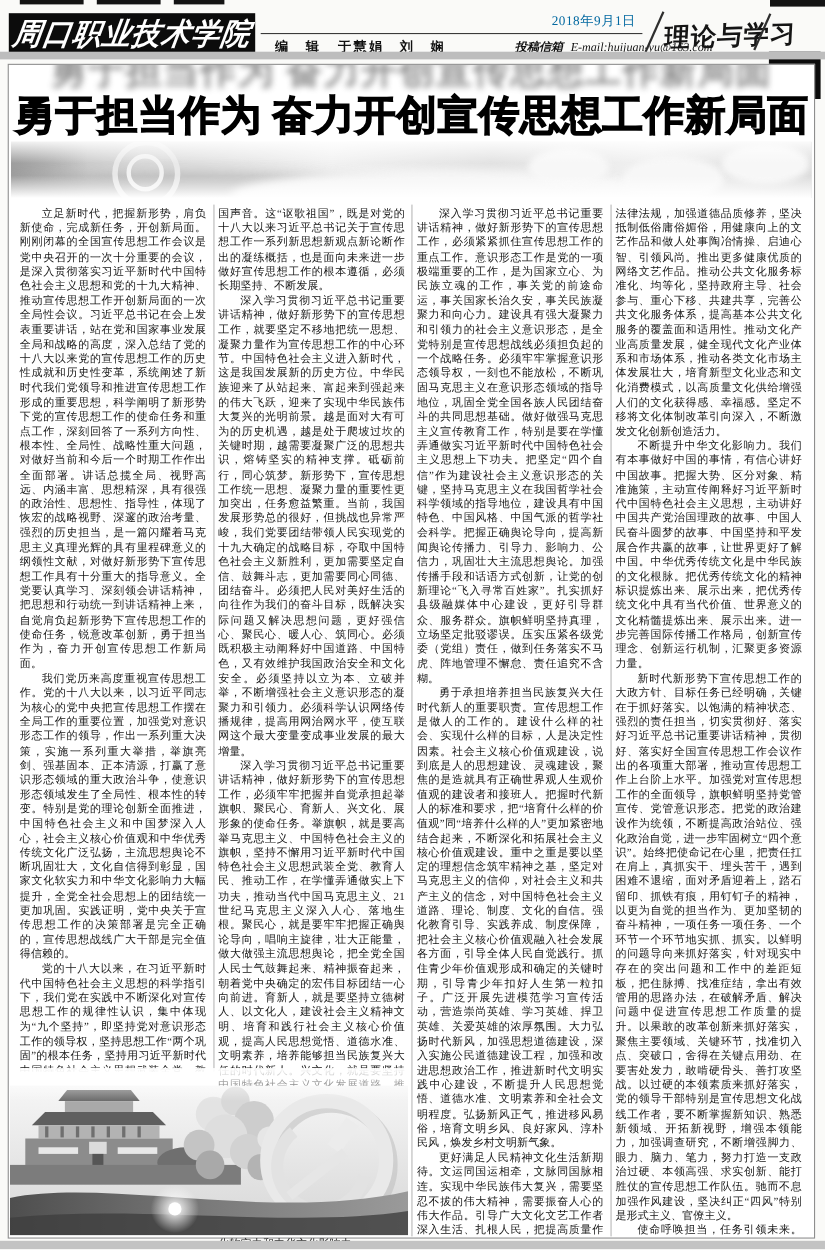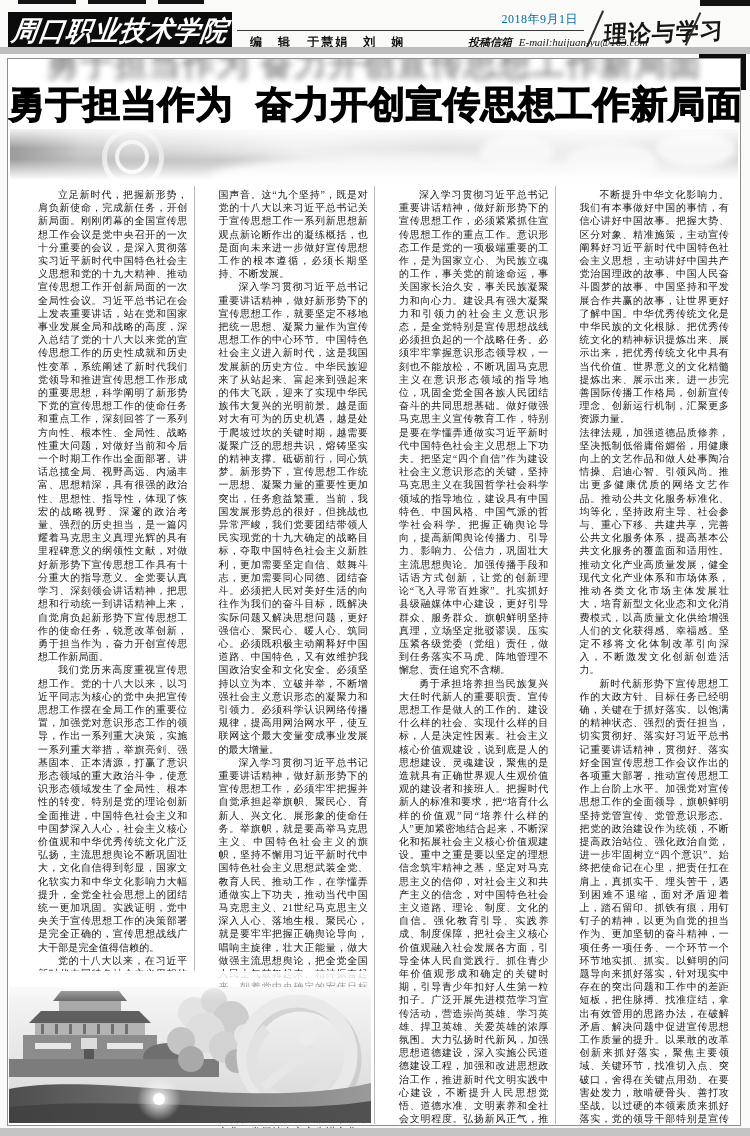--- a/index.html
+++ b/index.html
@@ -33,21 +33,21 @@
   .gray-band.bottom{top:auto;bottom:0;height:8px;background:#c3c3c3;}
   
   .frame{position:absolute;left:7px;top:58px;width:734px;height:1068px;border:1px solid #8e8e8e;
          background:#fff;box-sizing:border-box;}
   
   .banner{position:relative;height:124px;overflow:hidden;}
   .ghost-headline{position:absolute;top:-17px;left:0;width:100%;text-align:center;
                   font-family:"Liberation Sans",sans-serif;font-weight:900;font-size:33px;
                   color:#3f3f3f;filter:blur(3px);opacity:.6;letter-spacing:1px;white-space:nowrap;}
   .headline{position:absolute;top:21px;left:0;width:100%;text-align:center;
-            font-family:Liberation Mono, monospace;font-weight:900;font-size:37px;color:#000;
+            font-family:Liberation Serif, serif;font-weight:900;font-size:37px;color:#000;
             letter-spacing:.5px;-webkit-text-stroke:1.2px #000;white-space:nowrap;}
   .banner-photo{position:absolute;left:2px;right:2px;bottom:3px;height:51px;overflow:hidden;
     background:linear-gradient(93deg,#b9b9b9 0%,#d9d9d9 16%,#f2f2f2 40%,#e2e2e2 60%,#f1f1f1 80%,#dcdcdc 100%);}
   .bp-ring{position:absolute;border-radius:50%;}
   .bp-ring.r1{left:92px;top:-2px;width:52px;height:52px;border:5px solid #eaeaea;opacity:.95;}
   .bp-ring.r2{left:105px;top:11px;width:26px;height:26px;border:4px solid #f2f2f2;}
   .bp-dark{position:absolute;left:-45px;bottom:-32px;width:430px;height:56px;background:#a6a6a6;
            border-radius:50%;filter:blur(6px);opacity:.6;}
   .bp-light{position:absolute;left:200px;bottom:-22px;width:400px;height:48px;background:#f6f6f6;
             border-radius:50%;filter:blur(4px);}
@@ -55,21 +55,21 @@
   .bp-cloud.c1{left:470px;top:6px;width:74px;height:34px;}
   .bp-cloud.c2{left:556px;top:14px;width:92px;height:40px;}
   .bp-cloud.c3{left:646px;top:2px;width:80px;height:36px;}
   .bp-edge{position:absolute;left:0;top:0;bottom:0;width:70px;
            background:linear-gradient(90deg,#9d9d9d,rgba(157,157,157,0));}
   .banner-photo::after{content:"";position:absolute;inset:0;
     background:linear-gradient(180deg,rgba(255,255,255,.85),rgba(255,255,255,0) 38%,
                rgba(255,255,255,0) 60%,#fff 100%);}
   
   .cols{position:relative;display:flex;padding:3px 5px 0 6px;}
-  .col{box-sizing:border-box;width:181px;padding:2px 6px 0 4px;margin-left:20px;}
+  .col{box-sizing:border-box;width:181px;padding:2px 6px 0 4px;}
   .col.rule{border-right:1px solid #b8b8b8;}
   #col1{height:788px;overflow:hidden;}
   #col2{height:938px;}
   #col3{height:938px;overflow:hidden;}
   #col4{height:938px;overflow:hidden;width:180px;}
   p.para{margin:0;text-indent:2em;text-align:justify;font-size:10px;line-height:13.2px;
          letter-spacing:.12px;color:#161616;}
   p.cont{text-indent:0;}
   .tail{text-align:justify;font-size:10px;line-height:13.2px;letter-spacing:.12px;color:#161616;
         overflow:hidden;}
@@ -127,39 +127,39 @@
       </div>
     </div>
 
     <div class="cols">
       <div class="col rule" id="col1">
         <p class="para">立足新时代，把握新形势，肩负新使命，完成新任务，开创新局面。刚刚闭幕的全国宣传思想工作会议是党中央召开的一次十分重要的会议，是深入贯彻落实习近平新时代中国特色社会主义思想和党的十九大精神、推动宣传思想工作开创新局面的一次全局性会议。习近平总书记在会上发表重要讲话，站在党和国家事业发展全局和战略的高度，深入总结了党的十八大以来党的宣传思想工作的历史性成就和历史性变革，系统阐述了新时代我们党领导和推进宣传思想工作形成的重要思想，科学阐明了新形势下党的宣传思想工作的使命任务和重点工作，深刻回答了一系列方向性、根本性、全局性、战略性重大问题，对做好当前和今后一个时期工作作出全面部署。讲话总揽全局、视野高远、内涵丰富、思想精深，具有很强的政治性、思想性、指导性，体现了恢宏的战略视野、深邃的政治考量、强烈的历史担当，是一篇闪耀着马克思主义真理光辉的具有里程碑意义的纲领性文献，对做好新形势下宣传思想工作具有十分重大的指导意义。全党要认真学习、深刻领会讲话精神，把思想和行动统一到讲话精神上来，自觉肩负起新形势下宣传思想工作的使命任务，锐意改革创新，勇于担当作为，奋力开创宣传思想工作新局面。</p>
         <p class="para">我们党历来高度重视宣传思想工作。党的十八大以来，以习近平同志为核心的党中央把宣传思想工作摆在全局工作的重要位置，加强党对意识形态工作的领导，作出一系列重大决策，实施一系列重大举措，举旗亮剑、强基固本、正本清源，打赢了意识形态领域的重大政治斗争，使意识形态领域发生了全局性、根本性的转变。特别是党的理论创新全面推进，中国特色社会主义和中国梦深入人心，社会主义核心价值观和中华优秀传统文化广泛弘扬，主流思想舆论不断巩固壮大，文化自信得到彰显，国家文化软实力和中华文化影响力大幅提升，全党全社会思想上的团结统一更加巩固。实践证明，党中央关于宣传思想工作的决策部署是完全正确的，宣传思想战线广大干部是完全值得信赖的。</p>
         <p class="para">党的十八大以来，在习近平新时代中国特色社会主义思想的科学指引下，我们党在实践中不断深化对宣传思想工作的规律性认识，集中体现为“九个坚持”，即坚持党对意识形态工作的领导权，坚持思想工作“两个巩固”的根本任务，坚持用习近平新时代中国特色社会主义思想武装全党、教育人民，坚持培育和践行社会主义核心价值观，坚持文化自信是更基础、更广泛、更深厚的自信，是更基本、更深沉、更持久的力量，坚持提高新闻舆论传播力、引导力、影响力、公信力，坚持以人民为中心的创作导向，坚持营造风清气正的网络空间，坚持讲好中国故事、传播好中</p>
       </div>
       <div class="col rule" id="col2">
-        <p class="para cont">国声音。这“九个坚持”，既是对党的十八大以来习近平总书记关于宣传思想工作一系列新思想新观点新论断作出的凝练概括，也是面向未来进一步做好宣传思想工作的根本遵循，必须长期坚持、不断发展。</p>
+        <p class="para cont">国声音。这“讴歌祖国”，既是对党的十八大以来习近平总书记关于宣传思想工作一系列新思想新观点新论断作出的凝练概括，也是面向未来进一步做好宣传思想工作的根本遵循，必须长期坚持、不断发展。</p>
         <p class="para">深入学习贯彻习近平总书记重要讲话精神，做好新形势下的宣传思想工作，就要坚定不移地把统一思想、凝聚力量作为宣传思想工作的中心环节。中国特色社会主义进入新时代，这是我国发展新的历史方位。中华民族迎来了从站起来、富起来到强起来的伟大飞跃，迎来了实现中华民族伟大复兴的光明前景。越是面对大有可为的历史机遇，越是处于爬坡过坎的关键时期，越需要凝聚广泛的思想共识，熔铸坚实的精神支撑。砥砺前行，同心筑梦。新形势下，宣传思想工作统一思想、凝聚力量的重要性更加突出，任务愈益繁重。当前，我国发展形势总的很好，但挑战也异常严峻，我们党要团结带领人民实现党的十九大确定的战略目标，夺取中国特色社会主义新胜利，更加需要坚定自信、鼓舞斗志，更加需要同心同德、团结奋斗。必须把人民对美好生活的向往作为我们的奋斗目标，既解决实际问题又解决思想问题，更好强信心、聚民心、暖人心、筑同心。必须既积极主动阐释好中国道路、中国特色，又有效维护我国政治安全和文化安全。必须坚持以立为本、立破并举，不断增强社会主义意识形态的凝聚力和引领力。必须科学认识网络传播规律，提高用网治网水平，使互联网这个最大变量变成事业发展的最大增量。</p>
         <p class="para">深入学习贯彻习近平总书记重要讲话精神，做好新形势下的宣传思想工作，必须牢牢把握并自觉承担起举旗帜、聚民心、育新人、兴文化、展形象的使命任务。举旗帜，就是要高举马克思主义、中国特色社会主义的旗帜，坚持不懈用习近平新时代中国特色社会主义思想武装全党、教育人民、推动工作，在学懂弄通做实上下功夫，推动当代中国马克思主义、21世纪马克思主义深入人心、落地生根。聚民心，就是要牢牢把握正确舆论导向，唱响主旋律，壮大正能量，做大做强主流思想舆论，把全党全国人民士气鼓舞起来、精神振奋起来，朝着党中央确定的宏伟目标团结一心向前进。育新人，就是要坚持立德树人、以文化人，建设社会主义精神文明、培育和践行社会主义核心价值观，提高人民思想觉悟、道德水准、文明素养，培养能够担当民族复兴大任的时代新人。兴文化，就是要坚持中国特色社会主义文化发展道路，推动中华优秀传统文化创造性转化、创新性发展，继承革命文化，发展社会主义先进文化，激发全民族文化创新创造活力，建设社会主义文化强国。展形象，就是要</p>
         <div class="tail">
           <span class="stair s1"></span>
           <span class="stair s2"></span>
           <span class="stair s3"></span>
           <span class="stair s4"></span>
           <span>推进国际传播能力建设，讲好中国故事、传播好中国声音，向世界展现真实、立体、全面的中国，提高国家文化软实力和中华文化影响力。</span>
         </div>
       </div>
       <div class="col rule" id="col3">
         <p class="para">深入学习贯彻习近平总书记重要讲话精神，做好新形势下的宣传思想工作，必须紧紧抓住宣传思想工作的重点工作。意识形态工作是党的一项极端重要的工作，是为国家立心、为民族立魂的工作，事关党的前途命运，事关国家长治久安，事关民族凝聚力和向心力。建设具有强大凝聚力和引领力的社会主义意识形态，是全党特别是宣传思想战线必须担负起的一个战略任务。必须牢牢掌握意识形态领导权，一刻也不能放松，不断巩固马克思主义在意识形态领域的指导地位，巩固全党全国各族人民团结奋斗的共同思想基础。做好做强马克思主义宣传教育工作，特别是要在学懂弄通做实习近平新时代中国特色社会主义思想上下功夫。把坚定“四个自信”作为建设社会主义意识形态的关键，坚持马克思主义在我国哲学社会科学领域的指导地位，建设具有中国特色、中国风格、中国气派的哲学社会科学。把握正确舆论导向，提高新闻舆论传播力、引导力、影响力、公信力，巩固壮大主流思想舆论。加强传播手段和话语方式创新，让党的创新理论“飞入寻常百姓家”。扎实抓好县级融媒体中心建设，更好引导群众、服务群众。旗帜鲜明坚持真理，立场坚定批驳谬误。压实压紧各级党委（党组）责任，做到任务落实不马虎、阵地管理不懈怠、责任追究不含糊。</p>
         <p class="para">勇于承担培养担当民族复兴大任时代新人的重要职责。宣传思想工作是做人的工作的。建设什么样的社会、实现什么样的目标，人是决定性因素。社会主义核心价值观建设，说到底是人的思想建设、灵魂建设，聚焦的是造就具有正确世界观人生观价值观的建设者和接班人。把握时代新人的标准和要求，把“培育什么样的价值观”同“培养什么样的人”更加紧密地结合起来，不断深化和拓展社会主义核心价值观建设。重中之重是要以坚定的理想信念筑牢精神之基，坚定对马克思主义的信仰，对社会主义和共产主义的信念，对中国特色社会主义道路、理论、制度、文化的自信。强化教育引导、实践养成、制度保障，把社会主义核心价值观融入社会发展各方面，引导全体人民自觉践行。抓住青少年价值观形成和确定的关键时期，引导青少年扣好人生第一粒扣子。广泛开展先进模范学习宣传活动，营造崇尚英雄、学习英雄、捍卫英雄、关爱英雄的浓厚氛围。大力弘扬时代新风，加强思想道德建设，深入实施公民道德建设工程，加强和改进思想政治工作，推进新时代文明实践中心建设，不断提升人民思想觉悟、道德水准、文明素养和全社会文明程度。弘扬新风正气，推进移风易俗，培育文明乡风、良好家风、淳朴民风，焕发乡村文明新气象。</p>
         <p class="para">更好满足人民精神文化生活新期待。文运同国运相牵，文脉同国脉相连。实现中华民族伟大复兴，需要坚忍不拔的伟大精神，需要振奋人心的伟大作品。引导广大文化文艺工作者深入生活、扎根人民，把提高质量作为文艺作品的生命线，用心用情用功抒写伟大时代，不断推出讴歌党、讴歌祖国、讴歌人民、讴歌英雄的精品力作，书写中华民族新史诗。坚持把社会效益放在首位，引导文艺工作者树立正确的历史观、民族观、国家观、文化观，自觉讲品位、讲格调、讲责任，自觉遵守国家</p>
       </div>
       <div class="col" id="col4">
+        <p class="para cont">法律法规，加强道德品质修养，坚决抵制低俗庸俗媚俗，用健康向上的文艺作品和做人处事陶冶情操、启迪心智、引领风尚。推出更多健康优质的网络文艺作品。推动公共文化服务标准化、均等化，坚持政府主导、社会参与、重心下移、共建共享，完善公共文化服务体系，提高基本公共文化服务的覆盖面和适用性。推动文化产业高质量发展，健全现代文化产业体系和市场体系，推动各类文化市场主体发展壮大，培育新型文化业态和文化消费模式，以高质量文化供给增强人们的文化获得感、幸福感。坚定不移将文化体制改革引向深入，不断激发文化创新创造活力。</p>
         <p class="para">不断提升中华文化影响力。我们有本事做好中国的事情，有信心讲好中国故事。把握大势、区分对象、精准施策，主动宣传阐释好习近平新时代中国特色社会主义思想，主动讲好中国共产党治国理政的故事、中国人民奋斗圆梦的故事、中国坚持和平发展合作共赢的故事，让世界更好了解中国。中华优秀传统文化是中华民族的文化根脉。把优秀传统文化的精神标识提炼出来、展示出来，把优秀传统文化中具有当代价值、世界意义的文化精髓提炼出来、展示出来。进一步完善国际传播工作格局，创新宣传理念、创新运行机制，汇聚更多资源力量。</p>
-        <p class="para cont">法律法规，加强道德品质修养，坚决抵制低俗庸俗媚俗，用健康向上的文艺作品和做人处事陶冶情操、启迪心智、引领风尚。推出更多健康优质的网络文艺作品。推动公共文化服务标准化、均等化，坚持政府主导、社会参与、重心下移、共建共享，完善公共文化服务体系，提高基本公共文化服务的覆盖面和适用性。推动文化产业高质量发展，健全现代文化产业体系和市场体系，推动各类文化市场主体发展壮大，培育新型文化业态和文化消费模式，以高质量文化供给增强人们的文化获得感、幸福感。坚定不移将文化体制改革引向深入，不断激发文化创新创造活力。</p>
         <p class="para">新时代新形势下宣传思想工作的大政方针、目标任务已经明确，关键在于抓好落实。以饱满的精神状态、强烈的责任担当，切实贯彻好、落实好习近平总书记重要讲话精神，贯彻好、落实好全国宣传思想工作会议作出的各项重大部署，推动宣传思想工作上台阶上水平。加强党对宣传思想工作的全面领导，旗帜鲜明坚持党管宣传、党管意识形态。把党的政治建设作为统领，不断提高政治站位、强化政治自觉，进一步牢固树立“四个意识”。始终把使命记在心里，把责任扛在肩上，真抓实干、埋头苦干，遇到困难不退缩，面对矛盾迎着上，踏石留印、抓铁有痕，用钉钉子的精神，以更为自觉的担当作为、更加坚韧的奋斗精神，一项任务一项任务、一个环节一个环节地实抓、抓实。以鲜明的问题导向来抓好落实，针对现实中存在的突出问题和工作中的差距短板，把住脉搏、找准症结，拿出有效管用的思路办法，在破解矛盾、解决问题中促进宣传思想工作质量的提升。以果敢的改革创新来抓好落实，聚焦主要领域、关键环节，找准切入点、突破口，舍得在关键点用劲、在要害处发力，敢啃硬骨头、善打攻坚战。以过硬的本领素质来抓好落实，党的领导干部特别是宣传思想文化战线工作者，要不断掌握新知识、熟悉新领域、开拓新视野，增强本领能力，加强调查研究，不断增强脚力、眼力、脑力、笔力，努力打造一支政治过硬、本领高强、求实创新、能打胜仗的宣传思想工作队伍。驰而不息加强作风建设，坚决纠正“四风”特别是形式主义、官僚主义。</p>
         <p class="para">使命呼唤担当，任务引领未来。让我们用宽肩膀担负起新时代赋予的使命，用真本领完成好党和人民的重托，再接再厉，永远奋斗，推动宣传思想工作开创新局面，为党和国家事业发展提供坚强思想保证和强大精神力量。</p>
 
       </div>
     </div>
 
     <div class="bottom-photo">
       <svg width="362" height="152" viewBox="0 0 362 152" xmlns="http://www.w3.org/2000/svg">
         <defs>
           <linearGradient id="skyg" x1="0" y1="0" x2="0" y2="1">

